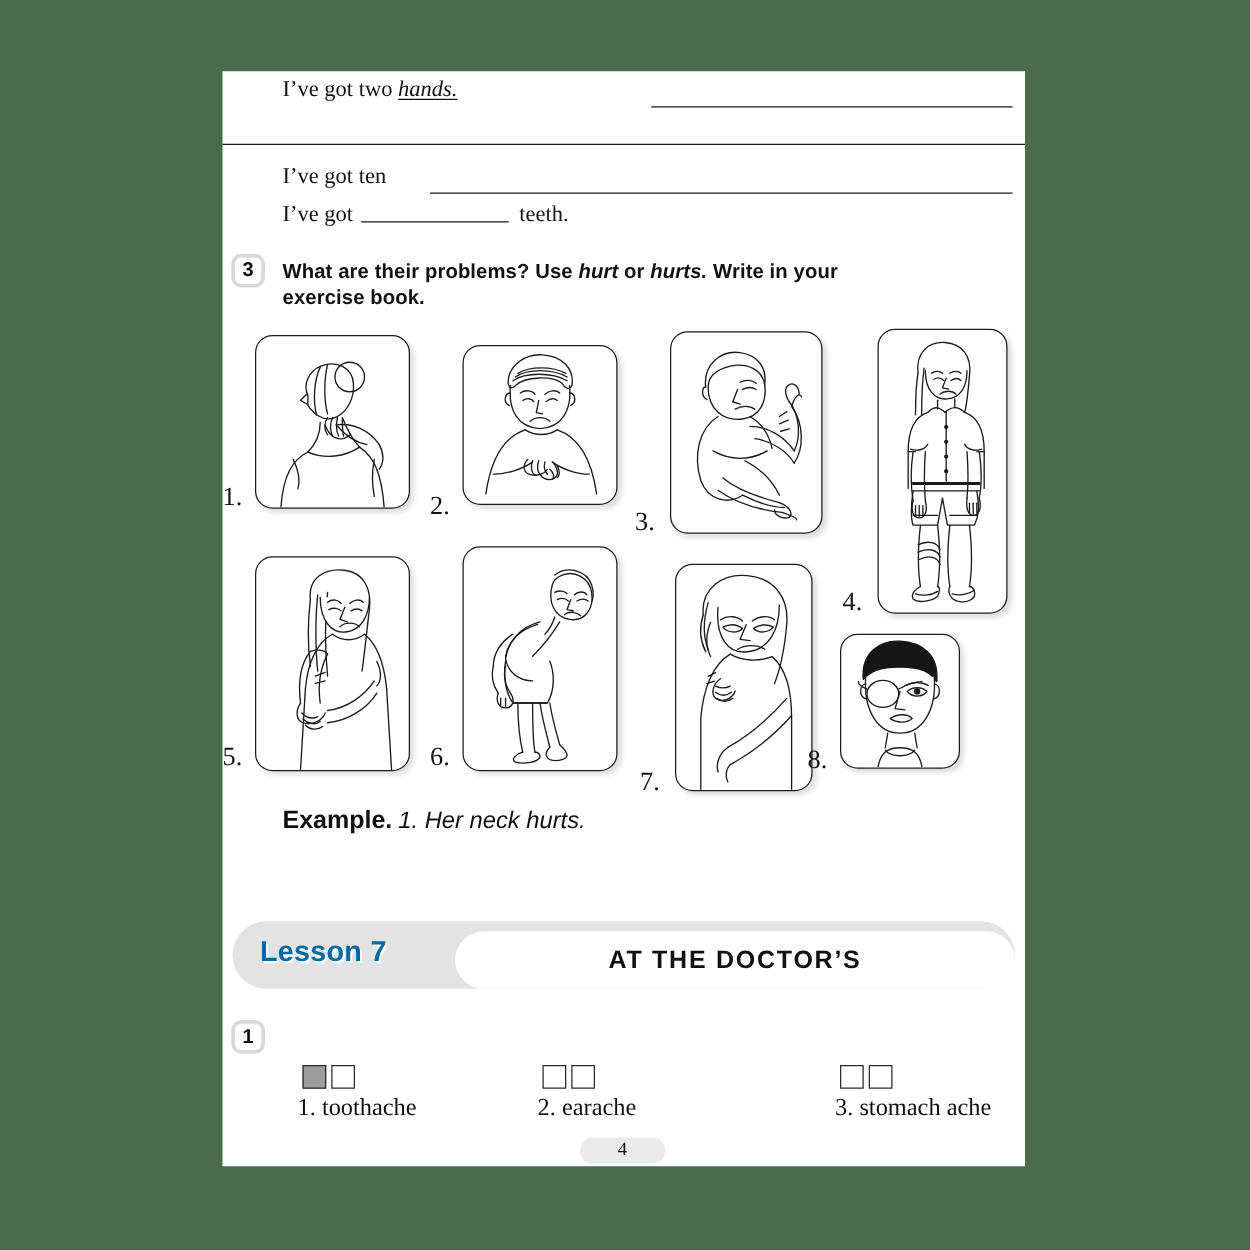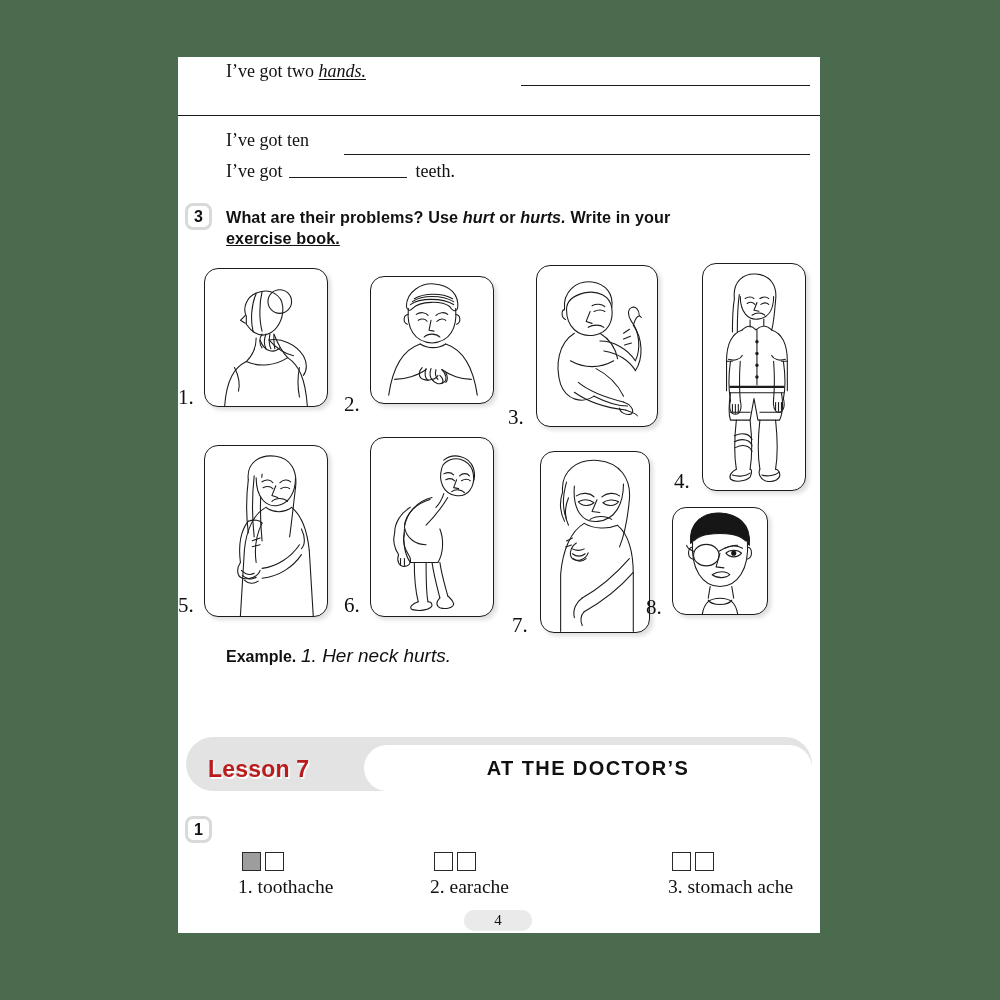--- a/index.html
+++ b/index.html
@@ -78,21 +78,21 @@
     line-height: 1.32;
     letter-spacing: .1px;
   }
   .ex-heading .it { font-style: italic; font-weight: bold; }
   #ex3-heading {
     left: 48px;
     top: 150px;
     width: 584px;
     text-align: justify;
   }
-  #ex3-heading .lastline { text-align: left; text-decoration: underline; }
+  #ex3-heading .lastline { text-align: left; }
 
   
   .panel {
     position: absolute;
     background: #ffffff;
     border: 1.6px solid #1c1c1c;
     border-radius: 14px;
     box-shadow: 3px 3px 4px rgba(0,0,0,0.13);
     box-sizing: border-box;
     overflow: hidden;
@@ -108,21 +108,21 @@
 
   
   #example-line {
     position: absolute;
     left: 48px;
     top: 588px;
     font-size: 19px;
     color: #111;
     white-space: nowrap;
   }
-  #example-line .lbl { font-family: "Liberation Sans", sans-serif; font-weight: bold; font-size: 16px; }
+  #example-line .lbl { font-family: "Liberation Sans", sans-serif; font-weight: bold; font-size: 20px; }
   #example-line .sent { font-style: italic; font-family: Liberation Sans, sans-serif; text-align: center; }
 
   
   #lesson-bar {
     position: absolute;
     left: 8px;
     top: 680px;
     width: 626px;
     height: 54px;
     background: #e3e3e3;
@@ -133,25 +133,25 @@
     left: 178px;
     top: 8px;
     width: 448px;
     height: 46px;
     background: #ffffff;
     border-radius: 23px 23px 23px 23px;
   }
   #lesson-label {
     position: absolute;
     left: 22px;
-    top: 19px;
+    top: 11px;
     font-family: "Liberation Sans", sans-serif;
     font-weight: bold;
     font-size: 23px;
-    color: #b91c1c;
+    color: #0369a1;
     text-shadow: 1.5px 1.5px 0 #ffffff;
     letter-spacing: .2px;
   }
   #lesson-title {
     position: absolute;
     left: 178px;
     top: 8px;
     width: 448px;
     height: 46px;
     display: flex;

